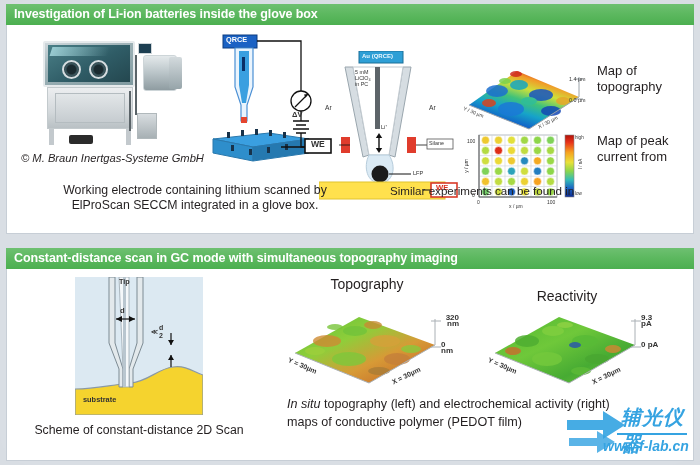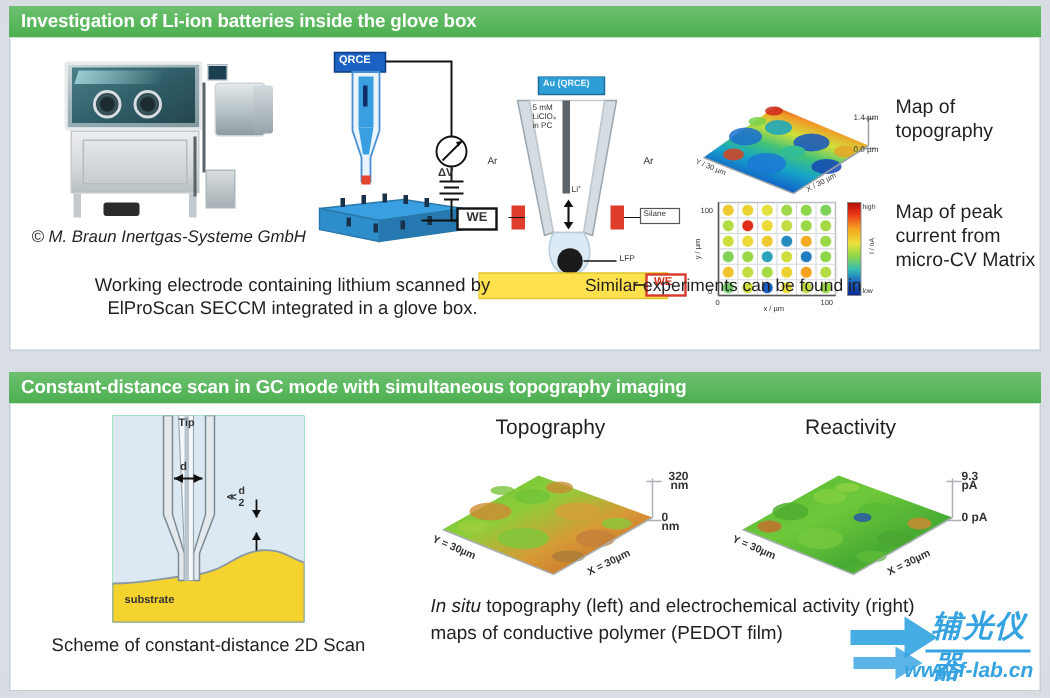--- a/index.html
+++ b/index.html
@@ -337,21 +337,20 @@
         <div class="tiny" style="left:88px; top:68px; font-size:5px;">100</div>
         <div class="tiny" style="left:0px; top:32px; font-size:5px; transform:rotate(-90deg);">y / µm</div>
         <div class="tiny" style="left:50px; top:72px; font-size:5px;">x / µm</div>
         <div class="tiny" style="left:116px; top:4px; font-size:4.6px;">high</div>
         <div class="tiny" style="left:116px; top:60px; font-size:4.6px;">low</div>
         <div class="tiny" style="left:117px; top:30px; font-size:4.6px; transform:rotate(-90deg);">I / nA</div>
       </div>
 
       <div class="sidelbl" style="left:590px; top:108px;">Map of peak</div>
       <div class="sidelbl" style="left:590px; top:124px;">current from</div>
-      <div class="sidelbl" style="left:590px; top:140px;">micro-CV Matrix</div>
 
       <div class="cap center" style="left:18px; top:158px; width:340px;">Working electrode containing lithium scanned by</div>
       <div class="cap center" style="left:18px; top:173px; width:340px;">ElProScan SECCM integrated in a glove box.</div>
 
       <div class="cap" style="left:383px; top:158px; font-size:11.6px;">Similar experiments can be found in</div>
     </div>
   </section>
 
   <section class="panel" id="panel-bottom">
     <div class="panel-header">Constant-distance scan in GC mode with simultaneous topography imaging</div>
@@ -416,21 +415,21 @@
           <path d="M6 52 L80 82 L146 44" fill="none" stroke="#aab0b5" stroke-width="1"></path>
           <path d="M146 44 L146 18" fill="none" stroke="#aab0b5" stroke-width="1"></path>
           <path d="M142 20 L152 20 M142 46 L152 46" stroke="#aab0b5" stroke-width="1"></path>
         </svg>
         <div class="tiny b" style="left:152px; top:14px; font-size:8px;text-align:right;">320 nm</div>
         <div class="tiny b" style="left:152px; top:41px; font-size:8px;">0 nm</div>
         <div class="tiny b" style="left:-2px; top:62px; font-size:7px; transform:rotate(23deg);">Y = 30µm</div>
         <div class="tiny b" style="left:102px; top:72px; font-size:7px; transform:rotate(-26deg);">X = 30µm</div>
       </div>
 
-      <div class="cap center" style="left:490px; top:8px; width:140px; font-size:14px;">Reactivity</div>
+      <div class="cap center" style="left:490px; top:20px; width:140px; font-size:14px;">Reactivity</div>
       <div style="position:absolute; left:482px; top:32px; width:170px; height:92px;">
         <svg width="170" height="92" viewBox="0 0 170 92">
           <defs>
             <linearGradient id="gGr" x1="0" y1="0" x2="1" y2="1">
               <stop offset="0%" stop-color="#52b832"></stop>
               <stop offset="40%" stop-color="#6fc83a"></stop>
               <stop offset="70%" stop-color="#47ab33"></stop>
               <stop offset="100%" stop-color="#7cc93d"></stop>
             </linearGradient>
           </defs>

